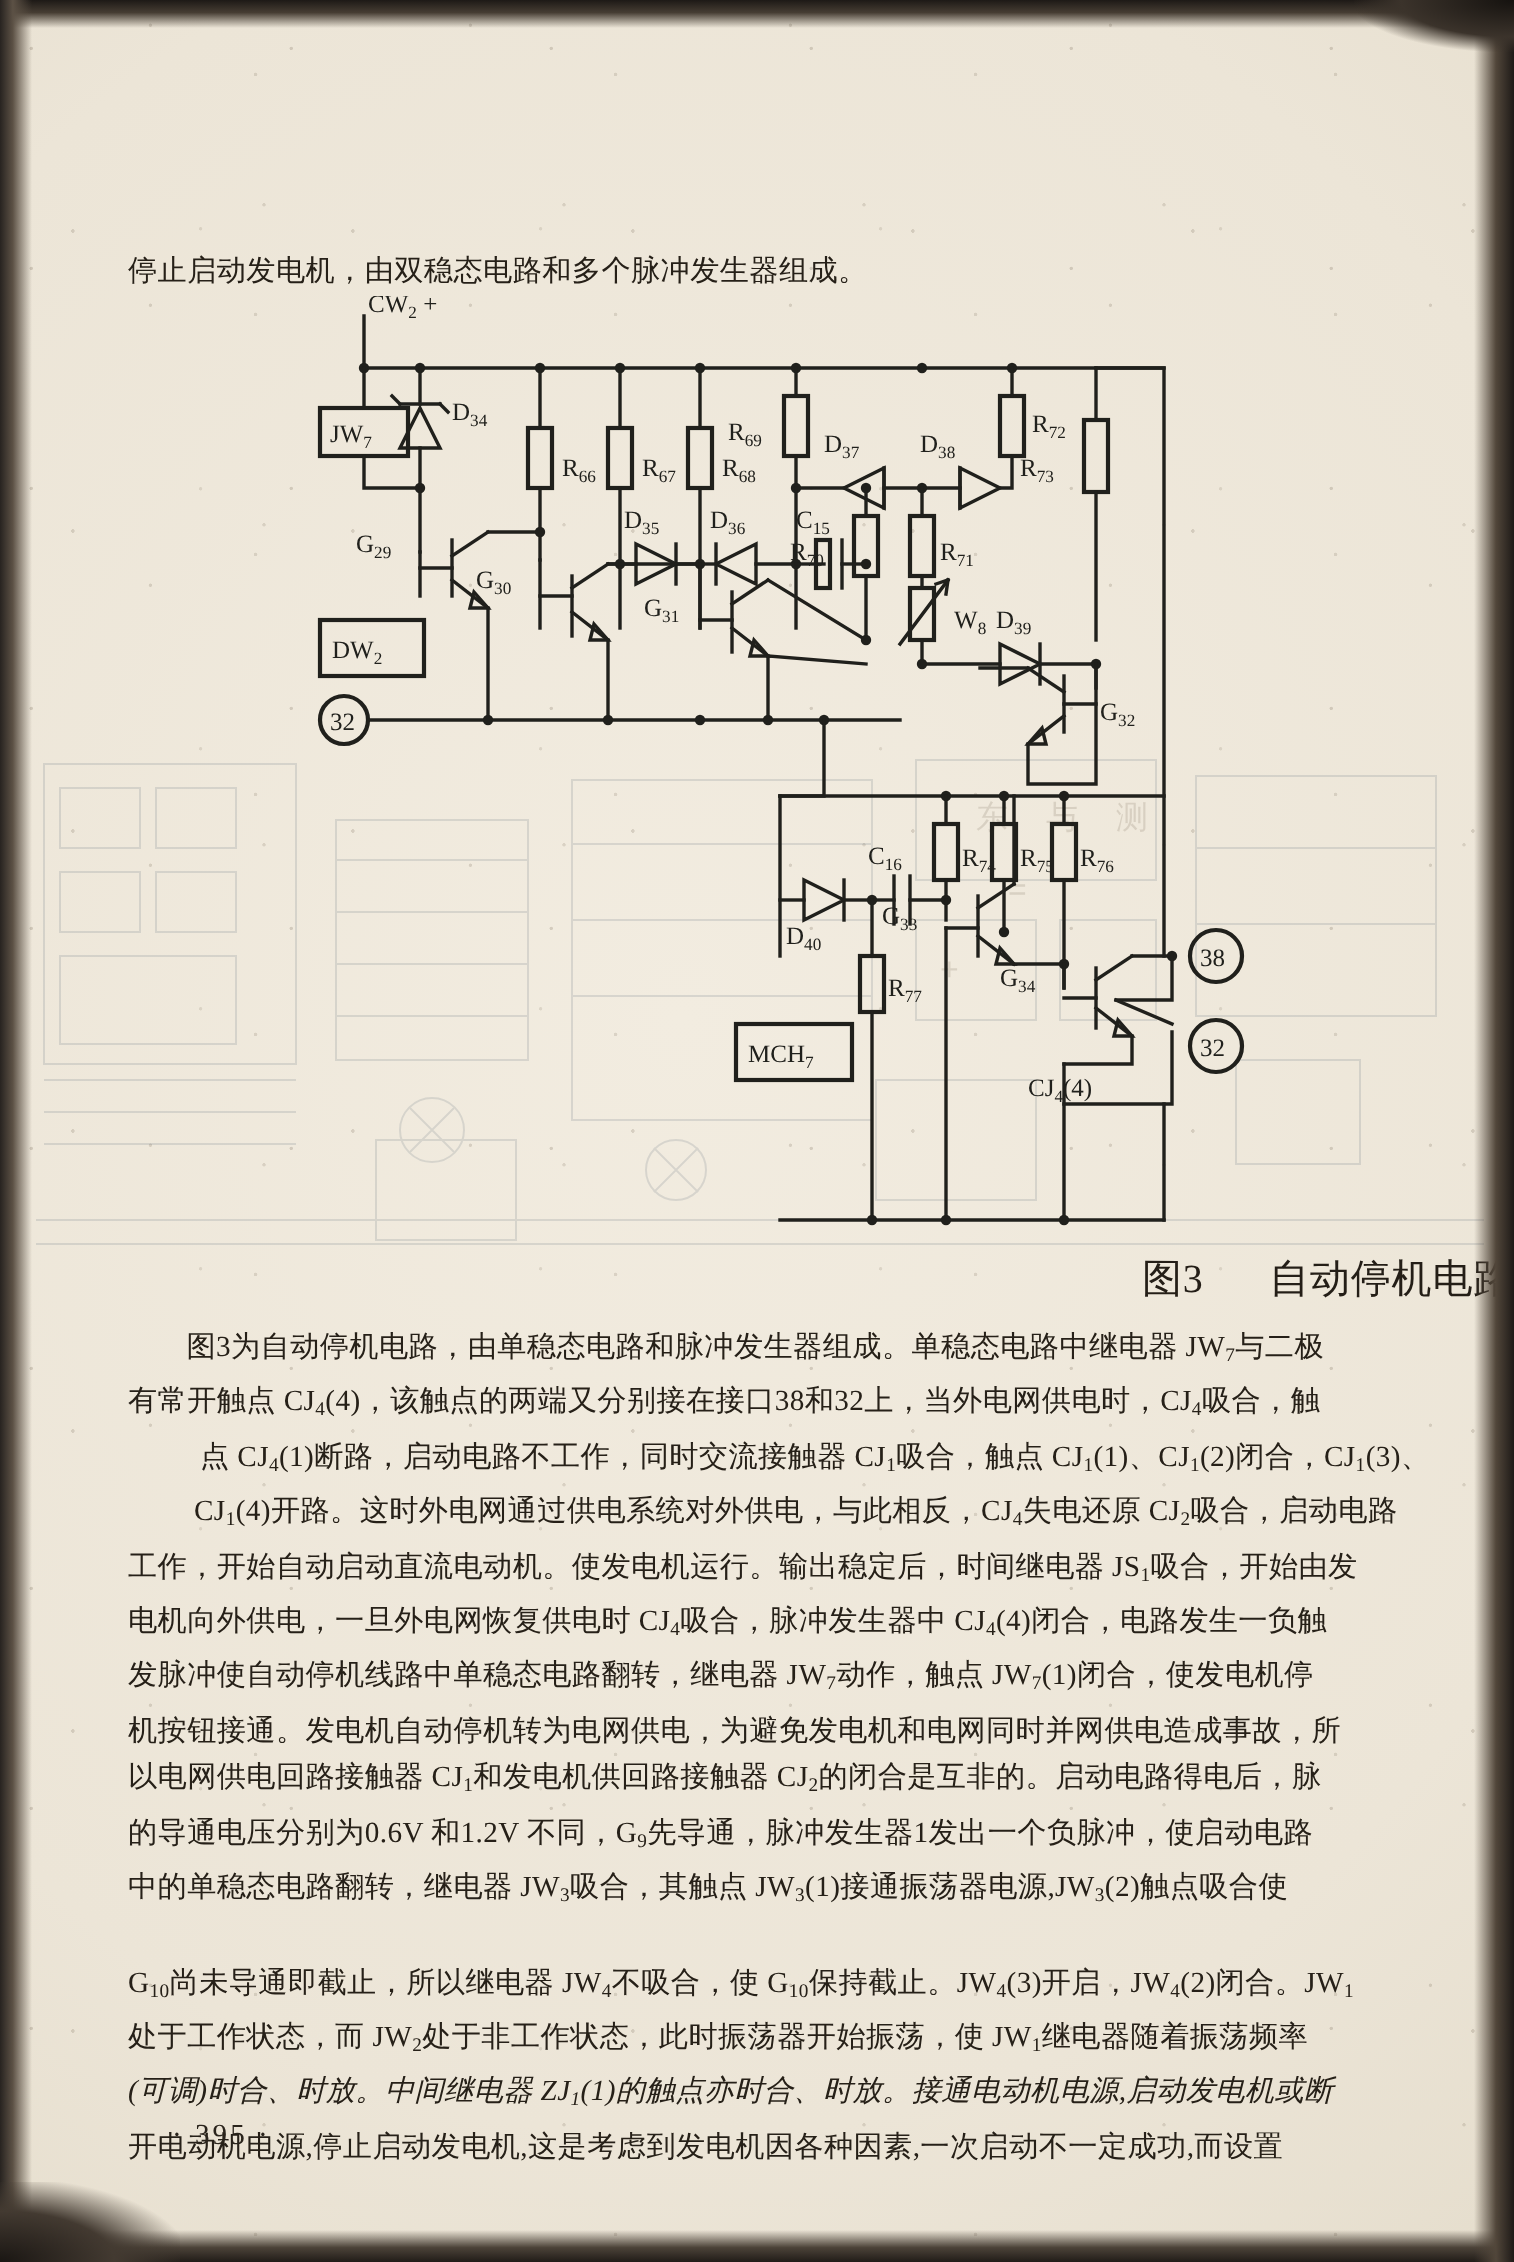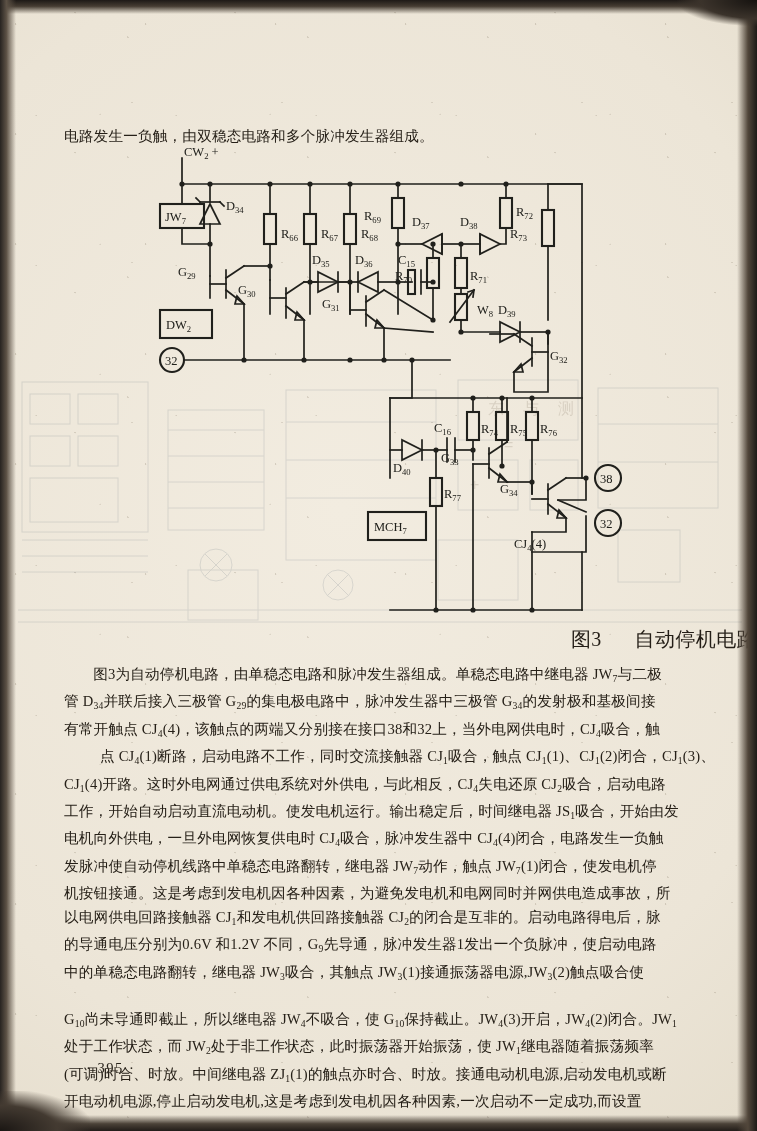--- a/index.html
+++ b/index.html
@@ -105,21 +105,21 @@
     </g>
     <g fill="#6a5a46" font-family="'Liberation Sans',sans-serif" font-size="16">
       <text x="470" y="44">东</text>
         <text x="505" y="44">与</text>
         <text x="540" y="44">测</text>
       <text x="486" y="80">=</text>
         <text x="452" y="120">+</text>
     </g>
   </svg>
 
-  <p class="para" id="lead">电路发生一负触，由双稳态电路和多个脉冲发生器组成。</p>
+  <p class="para" id="lead">停止启动发电机，由双稳态电路和多个脉冲发生器组成。</p>
 
   <div id="figure">
     <svg width="480" height="478" viewBox="0 0 480 478">
       <defs>
         <style>
           .w{stroke:#20201c;stroke-width:1.7;fill:none;stroke-linecap:square;}
           .wt{stroke:#20201c;stroke-width:1.4;fill:none;}
           .bx{stroke:#20201c;stroke-width:2.1;fill:none;}
           .fl{fill:#20201c;}
           .lb{fill:#20201c;font-family:"Liberation Serif","DejaVu Serif",serif;font-size:12.5px;}
@@ -525,34 +525,33 @@
   </div>
 
   <div id="caption">
     <span>图3</span>
     <span class="gap"></span>
     <span>自动停机电路</span>
   </div>
 
   <div class="para" id="body">
       <div style="white-space: nowrap; text-indent: 2em;">图3为自动停机电路，由单稳态电路和脉冲发生器组成。单稳态电路中继电器 JW<sub>7</sub>与二极</div>
-      <div style="white-space: nowrap;">管 D<sub>3</sub><sub>4</sub>并联后接入三极管 G<sub>2</sub><sub>9</sub>的集电极电路中，脉冲发生器中三极管 G<sub>3</sub><sub>4</sub>的发射极和基极间接</div>
       <div style="white-space: nowrap;">有常开触点 CJ<sub>4</sub>(4)，该触点的两端又分别接在接口38和32上，当外电网供电时，CJ<sub>4</sub>吸合，触</div>
       <div style="white-space: nowrap; margin-left: 36px;">点 CJ<sub>4</sub>(1)断路，启动电路不工作，同时交流接触器 CJ<sub>1</sub>吸合，触点 CJ<sub>1</sub>(1)、CJ<sub>1</sub>(2)闭合，CJ<sub>1</sub>(3)、</div>
-      <div style="white-space: nowrap;">CJ<sub>1</sub>(4)开路。这时外电网通过供电系统对外供电，与此相反，CJ<sub>4</sub>失电还原 CJ<sub>2</sub>吸合，启动电路</div>
+      <div style="white-space: nowrap; margin-left: 33px;">CJ<sub>1</sub>(4)开路。这时外电网通过供电系统对外供电，与此相反，CJ<sub>4</sub>失电还原 CJ<sub>2</sub>吸合，启动电路</div>
       <div style="white-space: nowrap; font-family: Liberation Serif, serif;">工作，开始自动启动直流电动机。使发电机运行。输出稳定后，时间继电器 JS<sub>1</sub>吸合，开始由发</div>
       <div style="white-space: nowrap;">电机向外供电，一旦外电网恢复供电时 CJ<sub>4</sub>吸合，脉冲发生器中 CJ<sub>4</sub>(4)闭合，电路发生一负触</div>
       <div style="white-space: nowrap;">发脉冲使自动停机线路中单稳态电路翻转，继电器 JW<sub>7</sub>动作，触点 JW<sub>7</sub>(1)闭合，使发电机停</div>
-      <div style="white-space: nowrap;">机按钮接通。这是考虑到发电机因各种因素，为避免发电机和电网同时并网供电造成事故，所</div>
+      <div style="white-space: nowrap;">机按钮接通。发电机自动停机转为电网供电，为避免发电机和电网同时并网供电造成事故，所</div>
       <div style="white-space: nowrap;">以电网供电回路接触器 CJ<sub>1</sub>和发电机供回路接触器 CJ<sub>2</sub>的闭合是互非的。启动电路得电后，脉</div>
       <div style="white-space: nowrap;">的导通电压分别为0.6V 和1.2V 不同，G<sub>9</sub>先导通，脉冲发生器1发出一个负脉冲，使启动电路</div>
       <div style="white-space: nowrap;">中的单稳态电路翻转，继电器 JW<sub>3</sub>吸合，其触点 JW<sub>3</sub>(1)接通振荡器电源,JW<sub>3</sub>(2)触点吸合使</div>
       <div style="white-space: nowrap; margin-top: 20px;">G<sub>1</sub><sub>0</sub>尚未导通即截止，所以继电器 JW<sub>4</sub>不吸合，使 G<sub>1</sub><sub>0</sub>保持截止。JW<sub>4</sub>(3)开启，JW<sub>4</sub>(2)闭合。JW<sub>1</sub></div>
       <div style="white-space: nowrap;">处于工作状态，而 JW<sub>2</sub>处于非工作状态，此时振荡器开始振荡，使 JW<sub>1</sub>继电器随着振荡频率</div>
-      <div style="white-space: nowrap;">(可调)时合、时放。中间继电器 ZJ<sub>1</sub>(1)的触点亦时合、时放。接通电动机电源,启动发电机或断</div>
+      <div style="white-space: nowrap; font-style: italic;">(可调)时合、时放。中间继电器 ZJ<sub>1</sub>(1)的触点亦时合、时放。接通电动机电源,启动发电机或断</div>
       <div style="white-space: nowrap;">开电动机电源,停止启动发电机,这是考虑到发电机因各种因素,一次启动不一定成功,而设置</div>
     </div>
 
   <div id="pageno">· 395 ·</div>
 
   <div class="edge edge-top"></div>
   <div class="edge edge-bottom"></div>
   <div class="edge edge-left"></div>
   <div class="edge edge-right"></div>
   <div class="corner-tr"></div>

